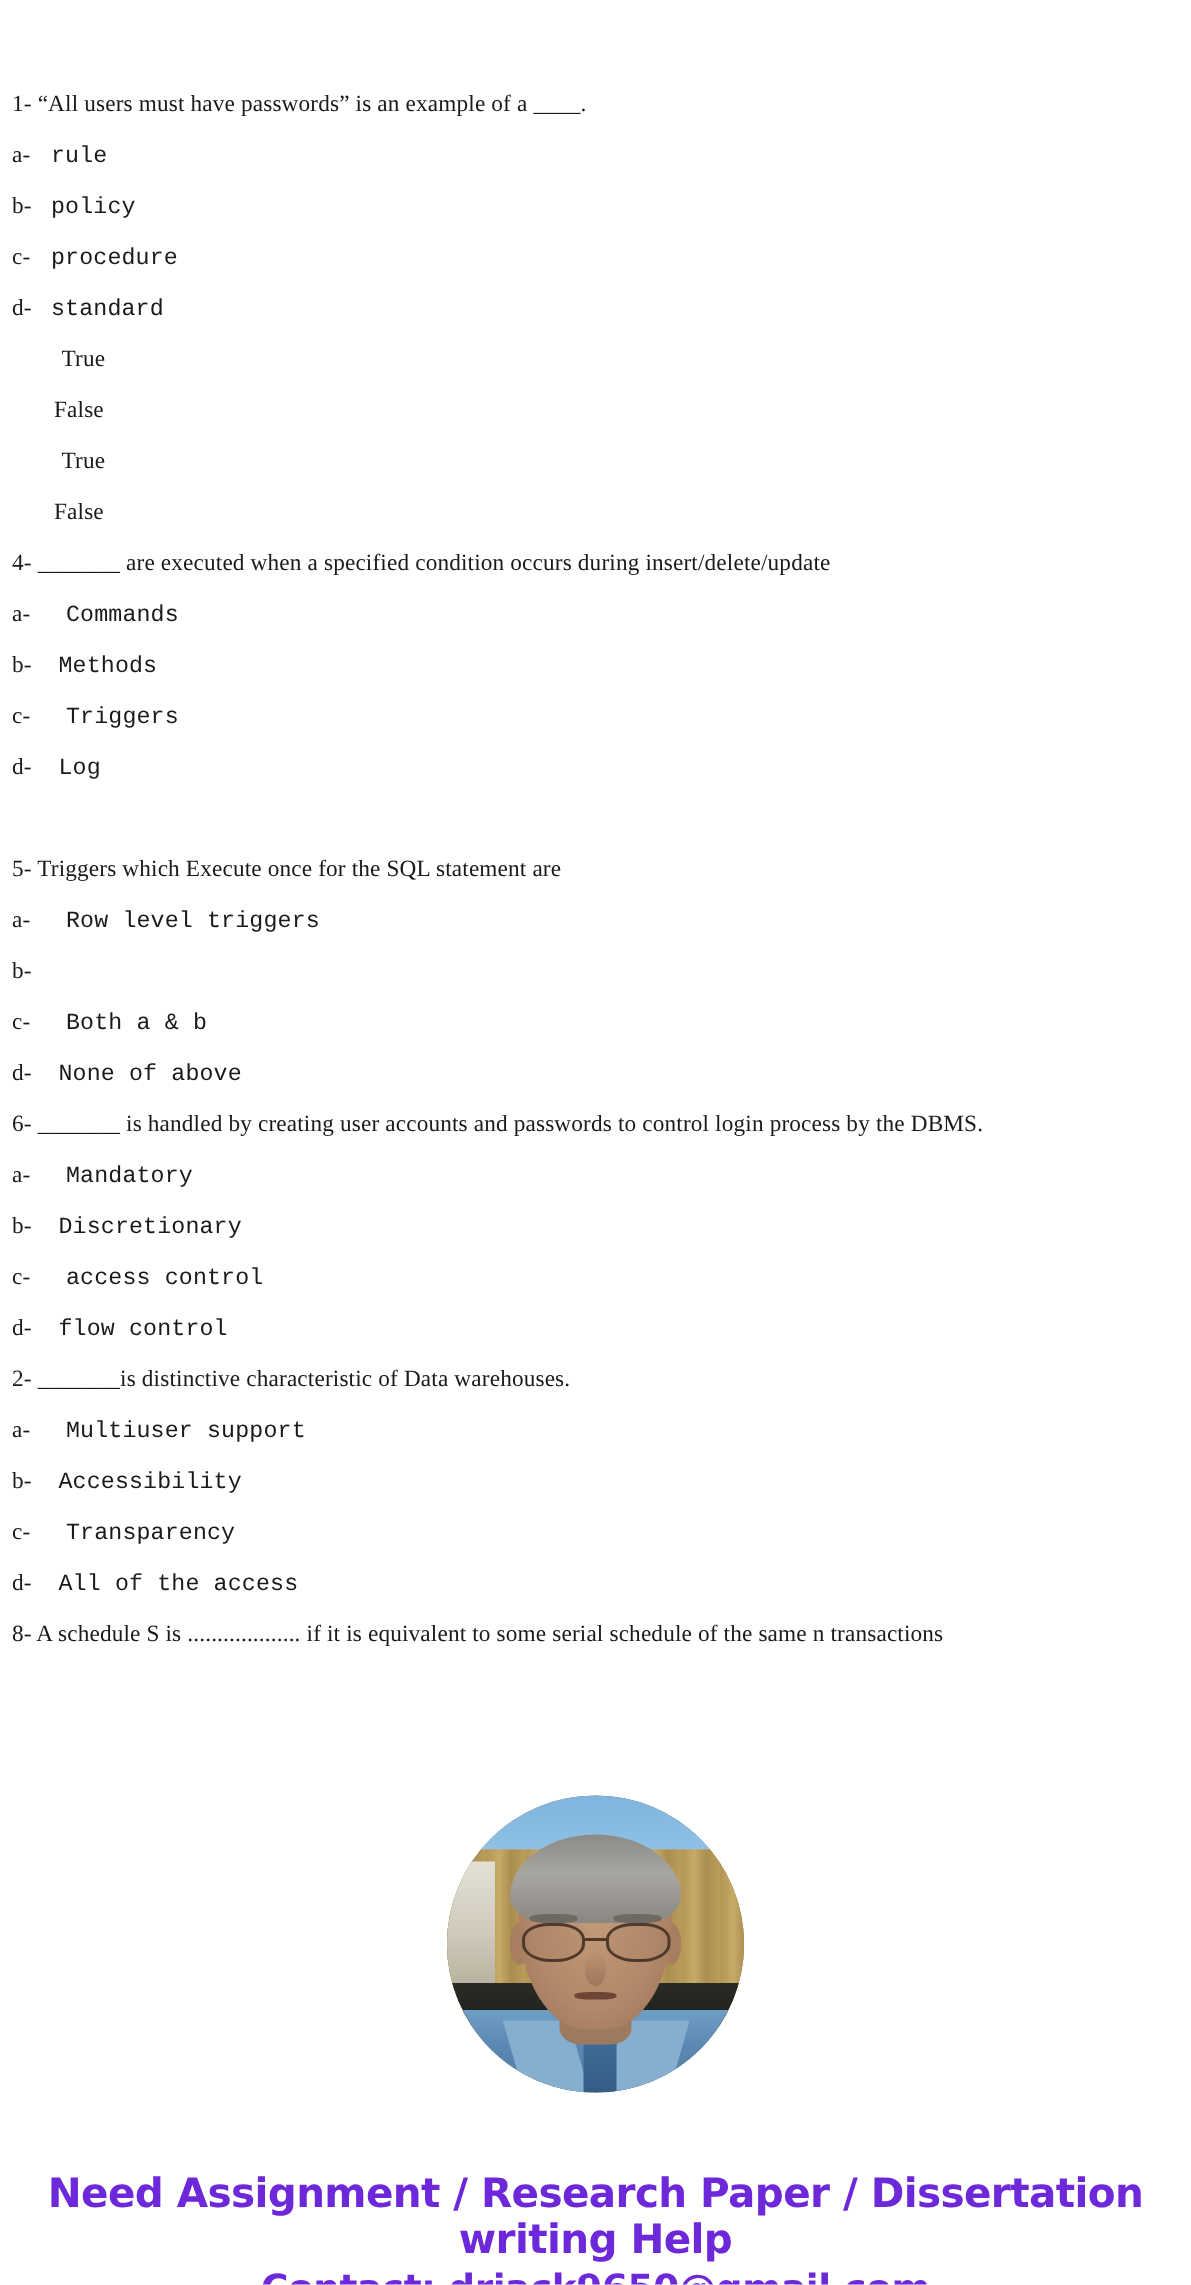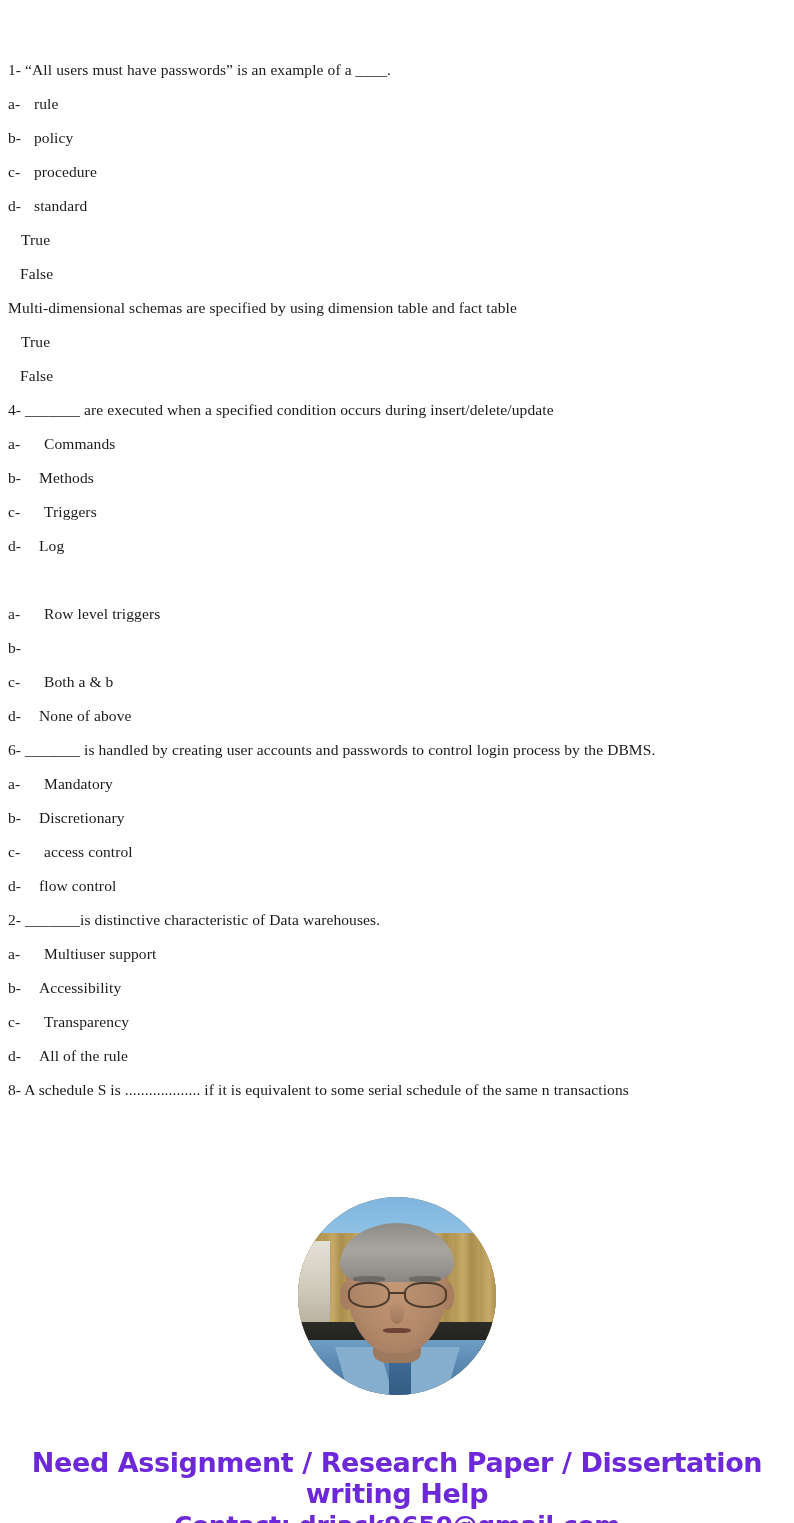--- a/index.html
+++ b/index.html
@@ -56,30 +56,31 @@
     align-items: baseline;
     padding-left: 8px;
   }
   .opt-letter {
     display: inline-block;
     white-space: pre;
   }
   .opt-label {
     display: inline-block;
     white-space: pre;
+    font-family: Liberation Mono, monospace;
   }
   
   .gap-sm .opt-letter { width: 26px; }
   
   .gap-lg .opt-letter { width: 31px; }
   .gap-lg.extra .opt-letter { width: 36px; }
 
   
-  .line.tf-true  { padding-left: 21px; }
-  .line.tf-false { padding-left: 20px; }
+  .line.tf-true  { padding-left: 41px; }
+  .line.tf-false { padding-left: 36px; }
 
   .line.spacer { height: 34px; }
 
   
   #avatar-wrap {
     position: absolute;
     left: 298px;
     top: 1150px;
     width: 198px;
     height: 198px;
@@ -214,43 +215,43 @@
 <div id="sheet">
 
   <div class="qlist" id="qlist">
       <div class="line question">1- “All users must have passwords” is an example of a ____.</div>
       <div class="line option gap-sm"><span class="opt-letter">a-</span><span class="opt-label">rule</span></div>
       <div class="line option gap-sm"><span class="opt-letter">b-</span><span class="opt-label">policy</span></div>
       <div class="line option gap-sm"><span class="opt-letter">c-</span><span class="opt-label">procedure</span></div>
       <div class="line option gap-sm"><span class="opt-letter">d-</span><span class="opt-label">standard</span></div>
       <div class="line tf-true">True</div>
       <div class="line tf-false">False</div>
-      <div class="line question">Multi-dimensional schemas are specified by using dimension table and fact table</div>
       <div class="line tf-true">True</div>
       <div class="line tf-false">False</div>
       <div class="line question">4- _______ are executed when a specified condition occurs during insert/delete/update</div>
       <div class="line option gap-lg extra"><span class="opt-letter">a-</span><span class="opt-label">Commands</span></div>
       <div class="line option gap-lg"><span class="opt-letter">b-</span><span class="opt-label">Methods</span></div>
       <div class="line option gap-lg extra"><span class="opt-letter">c-</span><span class="opt-label">Triggers</span></div>
       <div class="line option gap-lg"><span class="opt-letter">d-</span><span class="opt-label">Log</span></div>
       <div class="line spacer">&nbsp;</div>
+      <div class="line question">5- Triggers which Execute once for the SQL statement are</div>
       <div class="line option gap-lg extra"><span class="opt-letter">a-</span><span class="opt-label">Row level triggers</span></div>
       <div class="line option gap-lg"><span class="opt-letter">b-</span></div>
       <div class="line option gap-lg extra"><span class="opt-letter">c-</span><span class="opt-label">Both a &amp; b</span></div>
       <div class="line option gap-lg"><span class="opt-letter">d-</span><span class="opt-label">None of above</span></div>
       <div class="line question">6- _______ is handled by creating user accounts and passwords to control login process by the DBMS.</div>
       <div class="line option gap-lg extra"><span class="opt-letter">a-</span><span class="opt-label">Mandatory</span></div>
       <div class="line option gap-lg"><span class="opt-letter">b-</span><span class="opt-label">Discretionary</span></div>
       <div class="line option gap-lg extra"><span class="opt-letter">c-</span><span class="opt-label">access control</span></div>
       <div class="line option gap-lg"><span class="opt-letter">d-</span><span class="opt-label">flow control</span></div>
       <div class="line question">2- _______is distinctive characteristic of Data warehouses.</div>
       <div class="line option gap-lg extra"><span class="opt-letter">a-</span><span class="opt-label">Multiuser support</span></div>
       <div class="line option gap-lg"><span class="opt-letter">b-</span><span class="opt-label">Accessibility</span></div>
       <div class="line option gap-lg extra"><span class="opt-letter">c-</span><span class="opt-label">Transparency</span></div>
-      <div class="line option gap-lg"><span class="opt-letter">d-</span><span class="opt-label">All of the rule</span></div>
+      <div class="line option gap-lg"><span class="opt-letter">d-</span><span class="opt-label">All of the access</span></div>
       <div class="line question">8- A schedule S is ................... if it is equivalent to some serial schedule of the same n transactions</div>
     </div>
 
   <div id="avatar-wrap">
     <div id="avatar" role="img" aria-label="Photo of an older man wearing glasses and a light blue shirt, seated in front of an ornate gold-patterned wall with blue sky above">
       <div class="ph-sky"></div>
       <div class="ph-wall"></div>
       <div class="ph-wall-left"></div>
       <div class="ph-darkband"></div>
       <div class="ph-shirt"></div>

